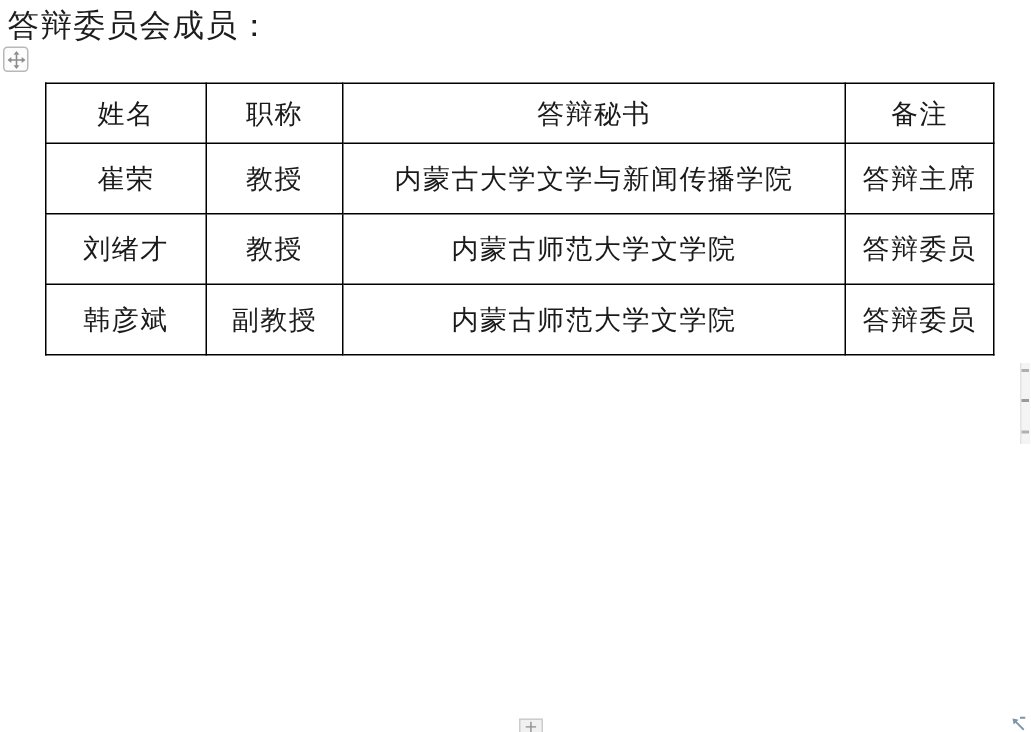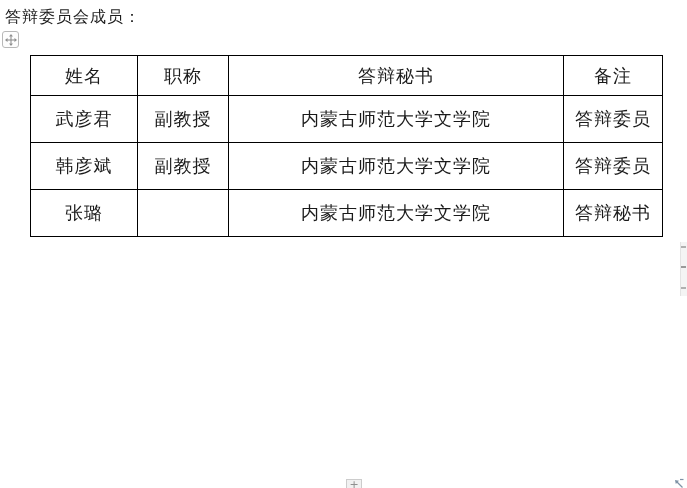--- a/index.html
+++ b/index.html
@@ -13,21 +13,21 @@
     height: 488px;
     background: #ffffff;
     overflow: hidden;
     font-family: "Liberation Serif", "DejaVu Serif", serif;
     color: #1a1a1a;
   }
   .doc-title {
     position: absolute;
     left: 5px;
     top: 4px;
-    font-size: 16px;
+    font-size: 21px;
     line-height: 26px;
     color: #1c1c1c;
     letter-spacing: 1px;
     white-space: nowrap;
   }
   .move-handle {
     position: absolute;
     left: 2px;
     top: 31px;
     width: 17px;
@@ -142,36 +142,36 @@
     <thead>
       <tr>
           <th>姓名</th>
           <th>职称</th>
           <th>答辩秘书</th>
           <th>备注</th>
         </tr>
     </thead>
     <tbody>
         <tr>
-          <td>武彦君</td>
-          <td>副教授</td>
+          <td>崔荣</td>
+          <td>教授</td>
+          <td>内蒙古大学文学与新闻传播学院</td>
+          <td>答辩主席</td>
+        </tr>
+        <tr>
+          <td>刘绪才</td>
+          <td>教授</td>
           <td>内蒙古师范大学文学院</td>
           <td>答辩委员</td>
         </tr>
         <tr>
           <td>韩彦斌</td>
           <td>副教授</td>
           <td>内蒙古师范大学文学院</td>
           <td>答辩委员</td>
-        </tr>
-        <tr>
-          <td>张璐</td>
-          <td></td>
-          <td>内蒙古师范大学文学院</td>
-          <td>答辩秘书</td>
         </tr>
       </tbody>
   </table>
 
   <div class="scroll-sliver">
     <span class="dash d1"></span>
     <span class="dash d2"></span>
     <span class="dash d3"></span>
   </div>
 

